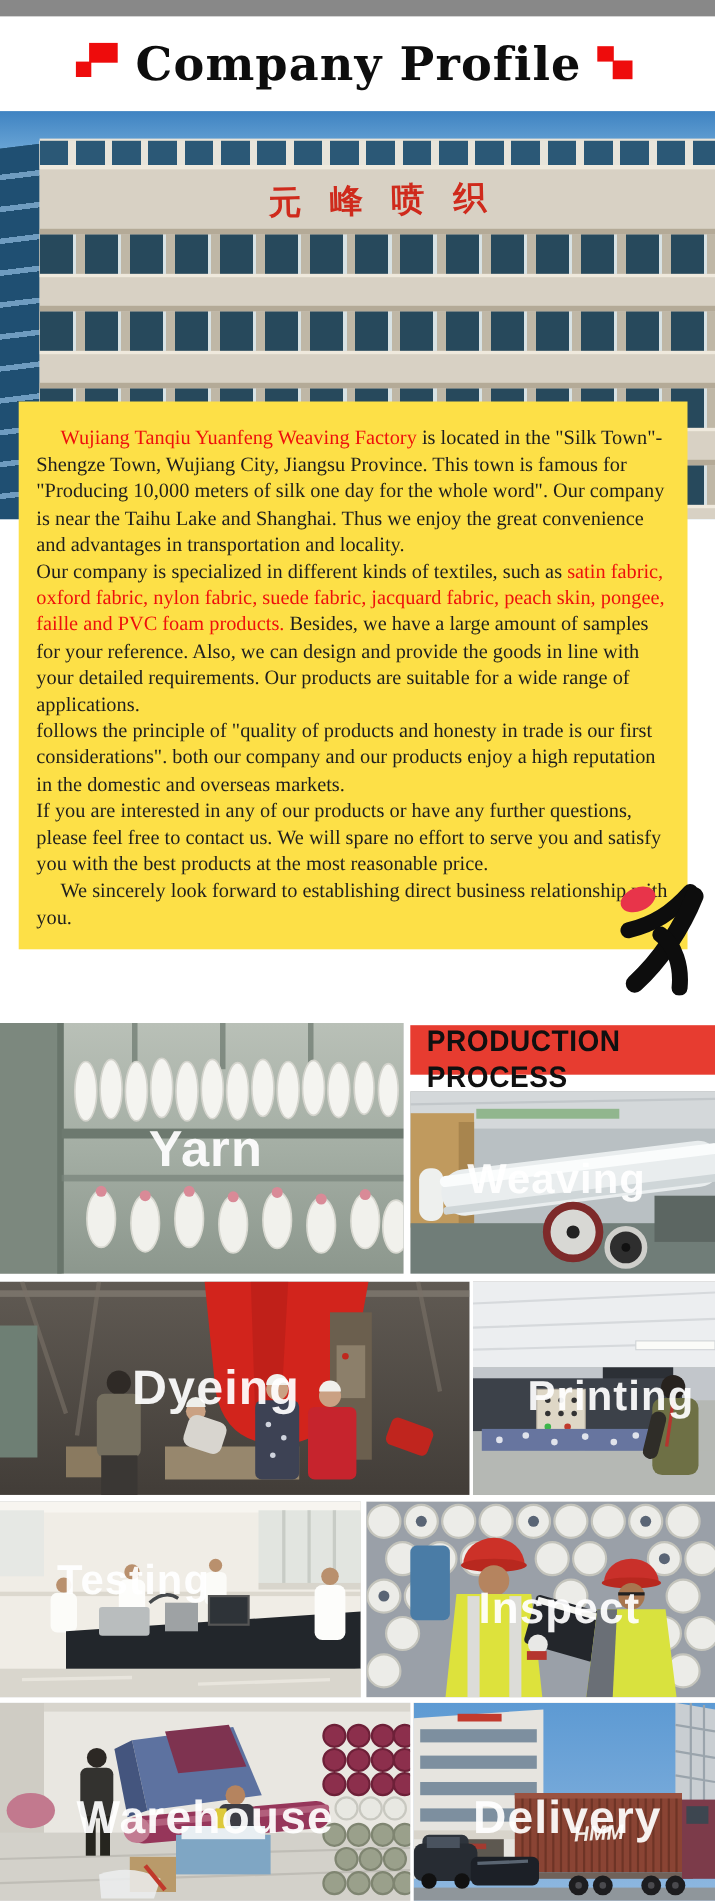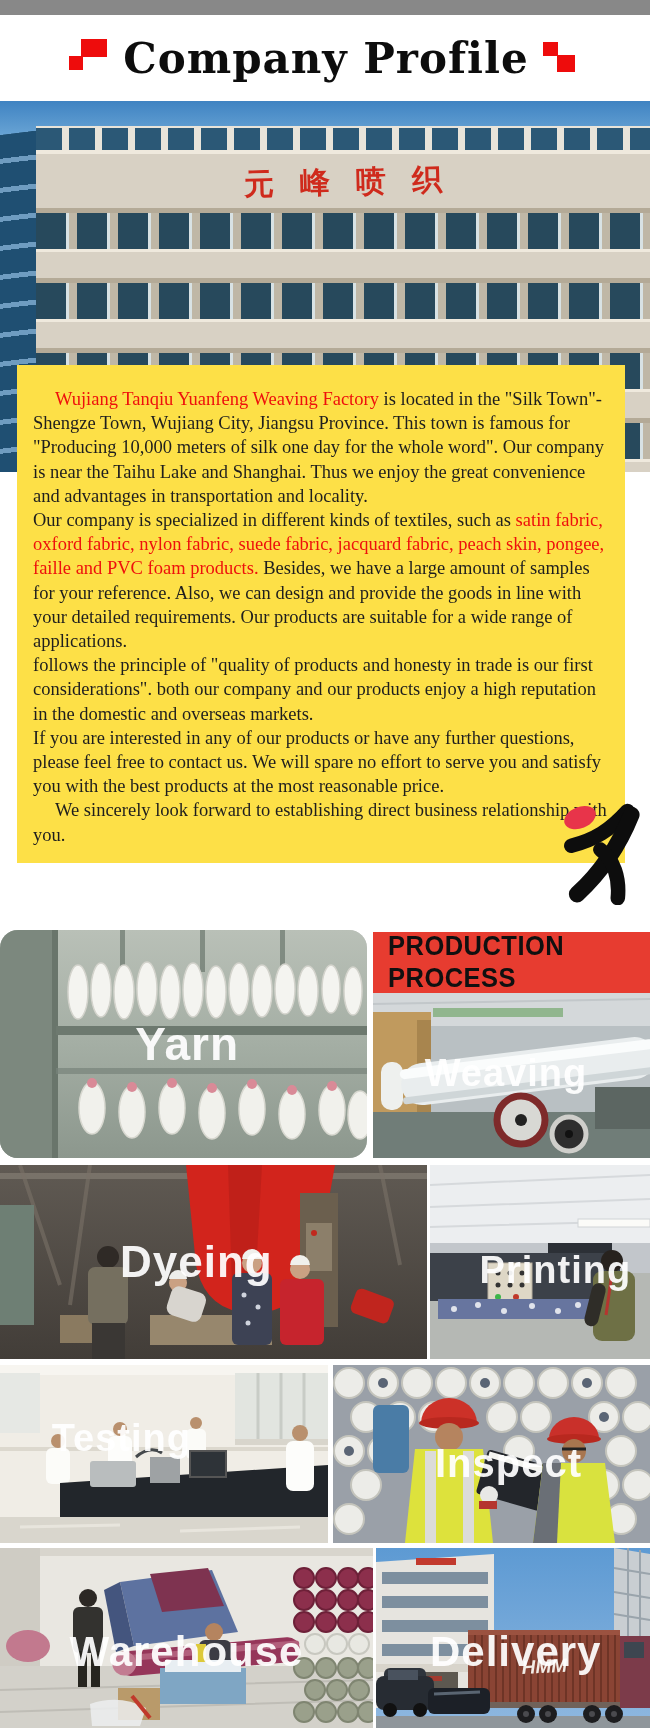--- a/index.html
+++ b/index.html
@@ -56,23 +56,23 @@
     color:rgba(255,255,255,0.93); letter-spacing:1px; white-space:nowrap; z-index:2; }
   .lab-yarn      { left:51%; top:50%; font-size:46px; }
   .lab-weaving   { left:48%; top:49%; font-size:38px; }
   .lab-dyeing    { left:46%; top:50%; font-size:44px; }
   .lab-printing  { left:57%; top:54%; font-size:38px; }
   .lab-testing   { left:37%; top:41%; font-size:38px; }
   .lab-inspect   { left:54%; top:55%; font-size:40px; }
   .lab-warehouse { left:50%; top:58%; font-size:42px; }
   .lab-delivery  { left:51%; top:58%; font-size:42px; }
 
-  .ph-yarn      { left:0;     top:915px;  width:367px; height:228px;border-radius:18px; }
-  .banner       { position:absolute; left:373px; top:917px; width:277px; height:61px;
-                  background:#e73c30; display:flex; align-items:flex-end; padding-left:15px; z-index:2; }
+  .ph-yarn      { left:0;     top:915px;  width:367px; height:228px; }
+  .banner       { position:absolute; left:373px; top:917px; width:277px; height:45px;
+                  background:#e73c30; display:flex; align-items:flex-start; padding-left:15px; z-index:2; }
   .banner-text  { font-family:"Liberation Sans", sans-serif; font-weight:700; font-size:26px;
                   color:#101010; letter-spacing:0.5px; transform:scale(0.98,1.04); transform-origin:left center; }
   .ph-weaving   { left:373px; top:977px;  width:277px; height:166px; }
   .ph-dyeing    { left:0;     top:1150px; width:427px; height:194px; }
   .ph-printing  { left:430px; top:1150px; width:220px; height:194px; }
   .ph-testing   { left:0;     top:1350px; width:328px; height:178px; }
   .ph-inspect   { left:333px; top:1350px; width:325px; height:178px; }
   .ph-warehouse { left:0;     top:1533px; width:373px; height:180px; }
   .ph-delivery  { left:376px; top:1533px; width:274px; height:180px; }
 </style>

